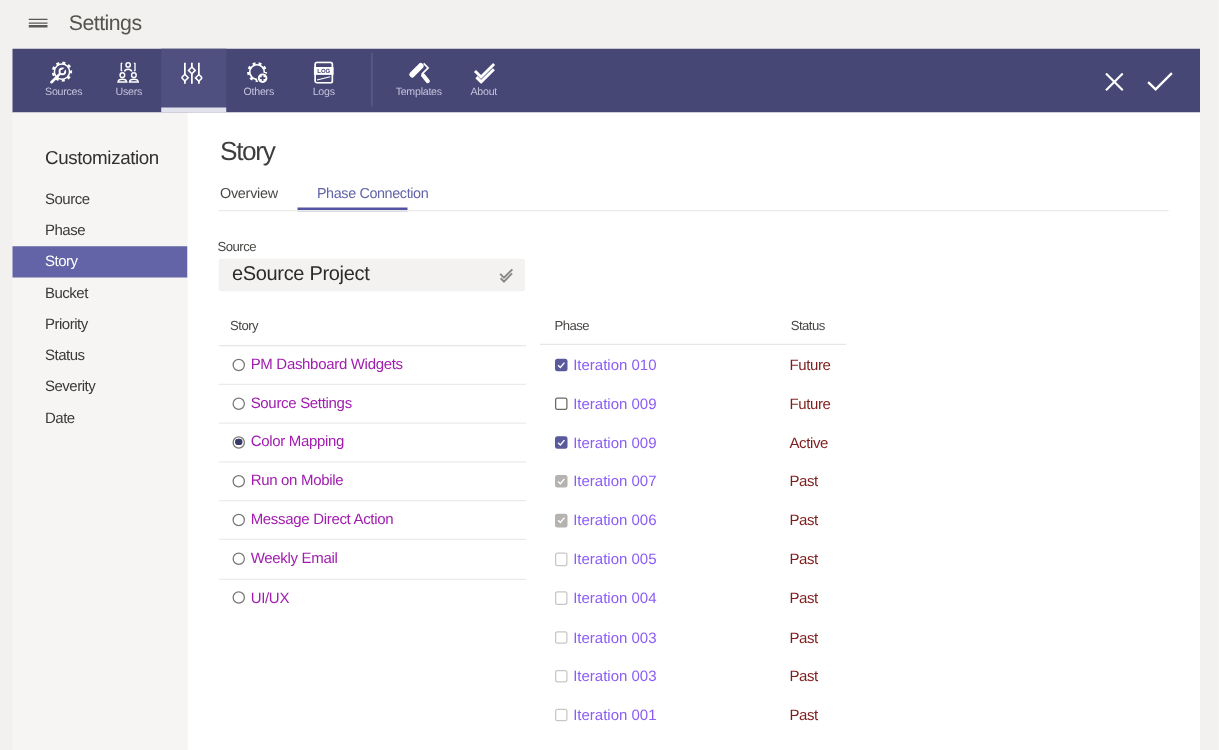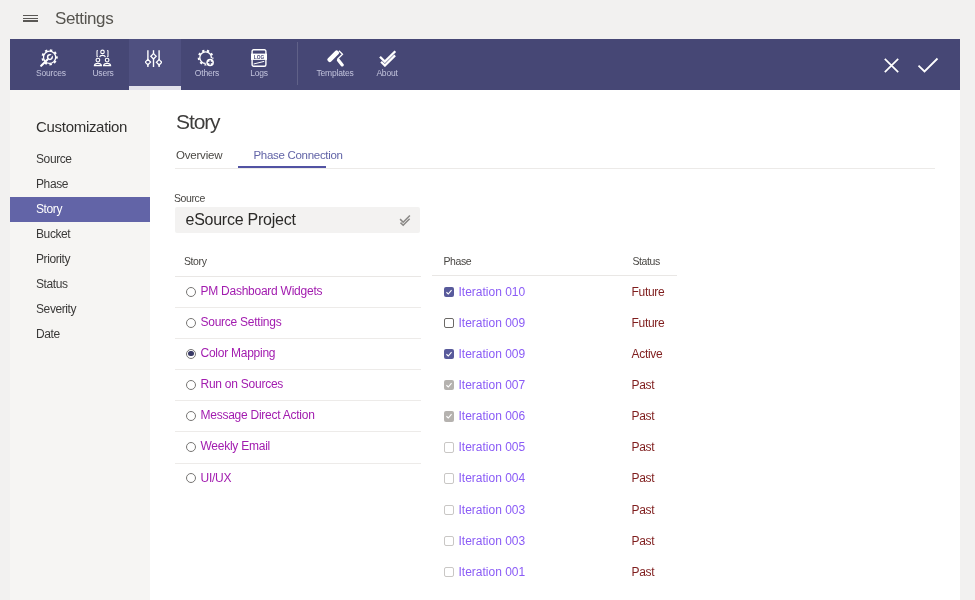--- a/index.html
+++ b/index.html
@@ -195,21 +195,21 @@
   <div class="srow">
       <span class="radio"></span>
       <span class="txt">Source Settings</span>
     </div>
   <div class="srow">
       <span class="radio on"></span>
       <span class="txt">Color Mapping</span>
     </div>
   <div class="srow">
       <span class="radio"></span>
-      <span class="txt">Run on Sources</span>
+      <span class="txt">Run on Mobile</span>
     </div>
   <div class="srow">
       <span class="radio"></span>
       <span class="txt">Message Direct Action</span>
     </div>
   <div class="srow">
       <span class="radio"></span>
       <span class="txt">Weekly Email</span>
     </div>
   <div class="srow">

